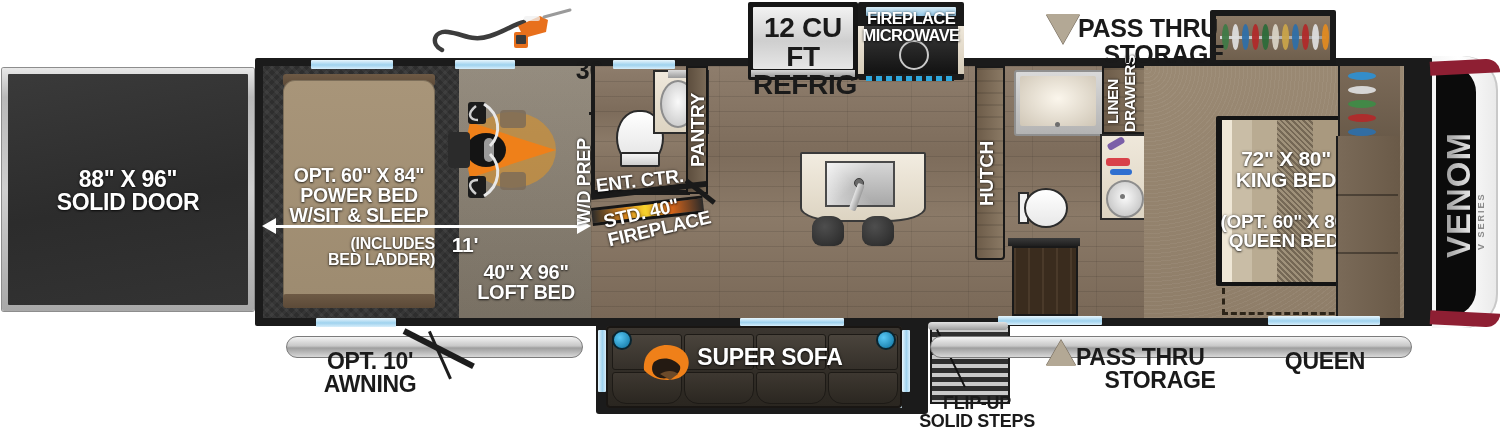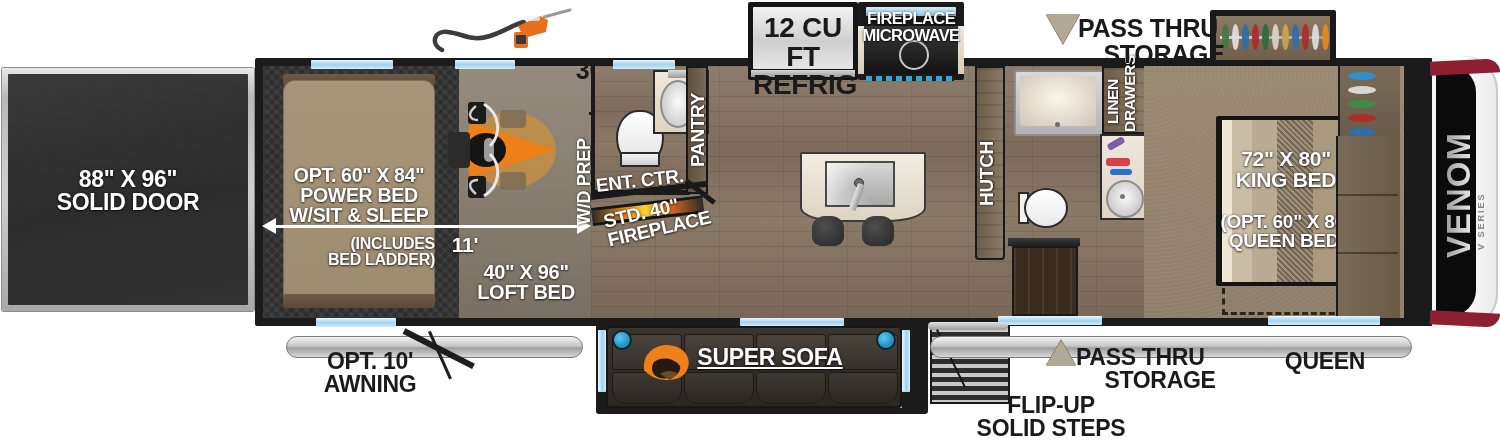--- a/index.html
+++ b/index.html
@@ -489,26 +489,26 @@
   <div class="sofa-btn" style="left:612px;top:330px;"></div>
   <div class="sofa-btn" style="left:876px;top:330px;"></div>
 
   <div class="abs" id="helmet">
     <svg width="54" height="46" viewBox="0 0 54 46">
       <path d="M4 30 C2 12 18 2 34 6 C48 10 52 22 46 32 C40 42 16 44 4 30 Z" fill="#ef8019"></path>
       <path d="M14 22 C22 16 34 18 40 26 C42 34 30 40 20 38 C12 36 10 28 14 22 Z" fill="#241a12"></path>
       <path d="M20 34 C26 30 34 30 38 34 L30 40 Z" fill="#6b4a2a"></path>
     </svg>
   </div>
-  <div class="abs lbl-light" style="left:690px;top:346px;width:160px;font-size:23px;text-decoration:underline;">SUPER SOFA</div>
+  <div class="abs lbl-light" style="left:690px;top:346px;width:160px;font-size:23px;">SUPER SOFA</div>
 
   <div class="abs" id="steps"></div>
   <div class="abs" id="steps-rail"></div>
   <div class="abs" style="left:936px;top:330px;width:2px;height:64px;background:#141414;transform:rotate(-26deg);transform-origin:top left;"></div>
-  <div class="abs lbl-dark" style="left:962px;top:394px;width:178px;font-size:23px;">
+  <div class="abs lbl-dark" style="left:888px;top:394px;width:178px;font-size:18px;">
     <div>FLIP-UP</div>
     <div>SOLID STEPS</div>
   </div>
 
   <div class="abs" id="awning-left"></div>
   <div class="awn-arm" style="left:428px;top:332px;width:3px;height:52px;transform:rotate(-24deg);transform-origin:top left;"></div>
   <div class="awn-arm" style="left:404px;top:328px;width:78px;height:6px;transform:rotate(27deg);transform-origin:left center;"></div>
   <div class="abs lbl-dark" style="left:280px;top:350px;width:180px;font-size:23px;">OPT. 10' AWNING</div>
 
   <div class="abs" id="awning-right"></div>

